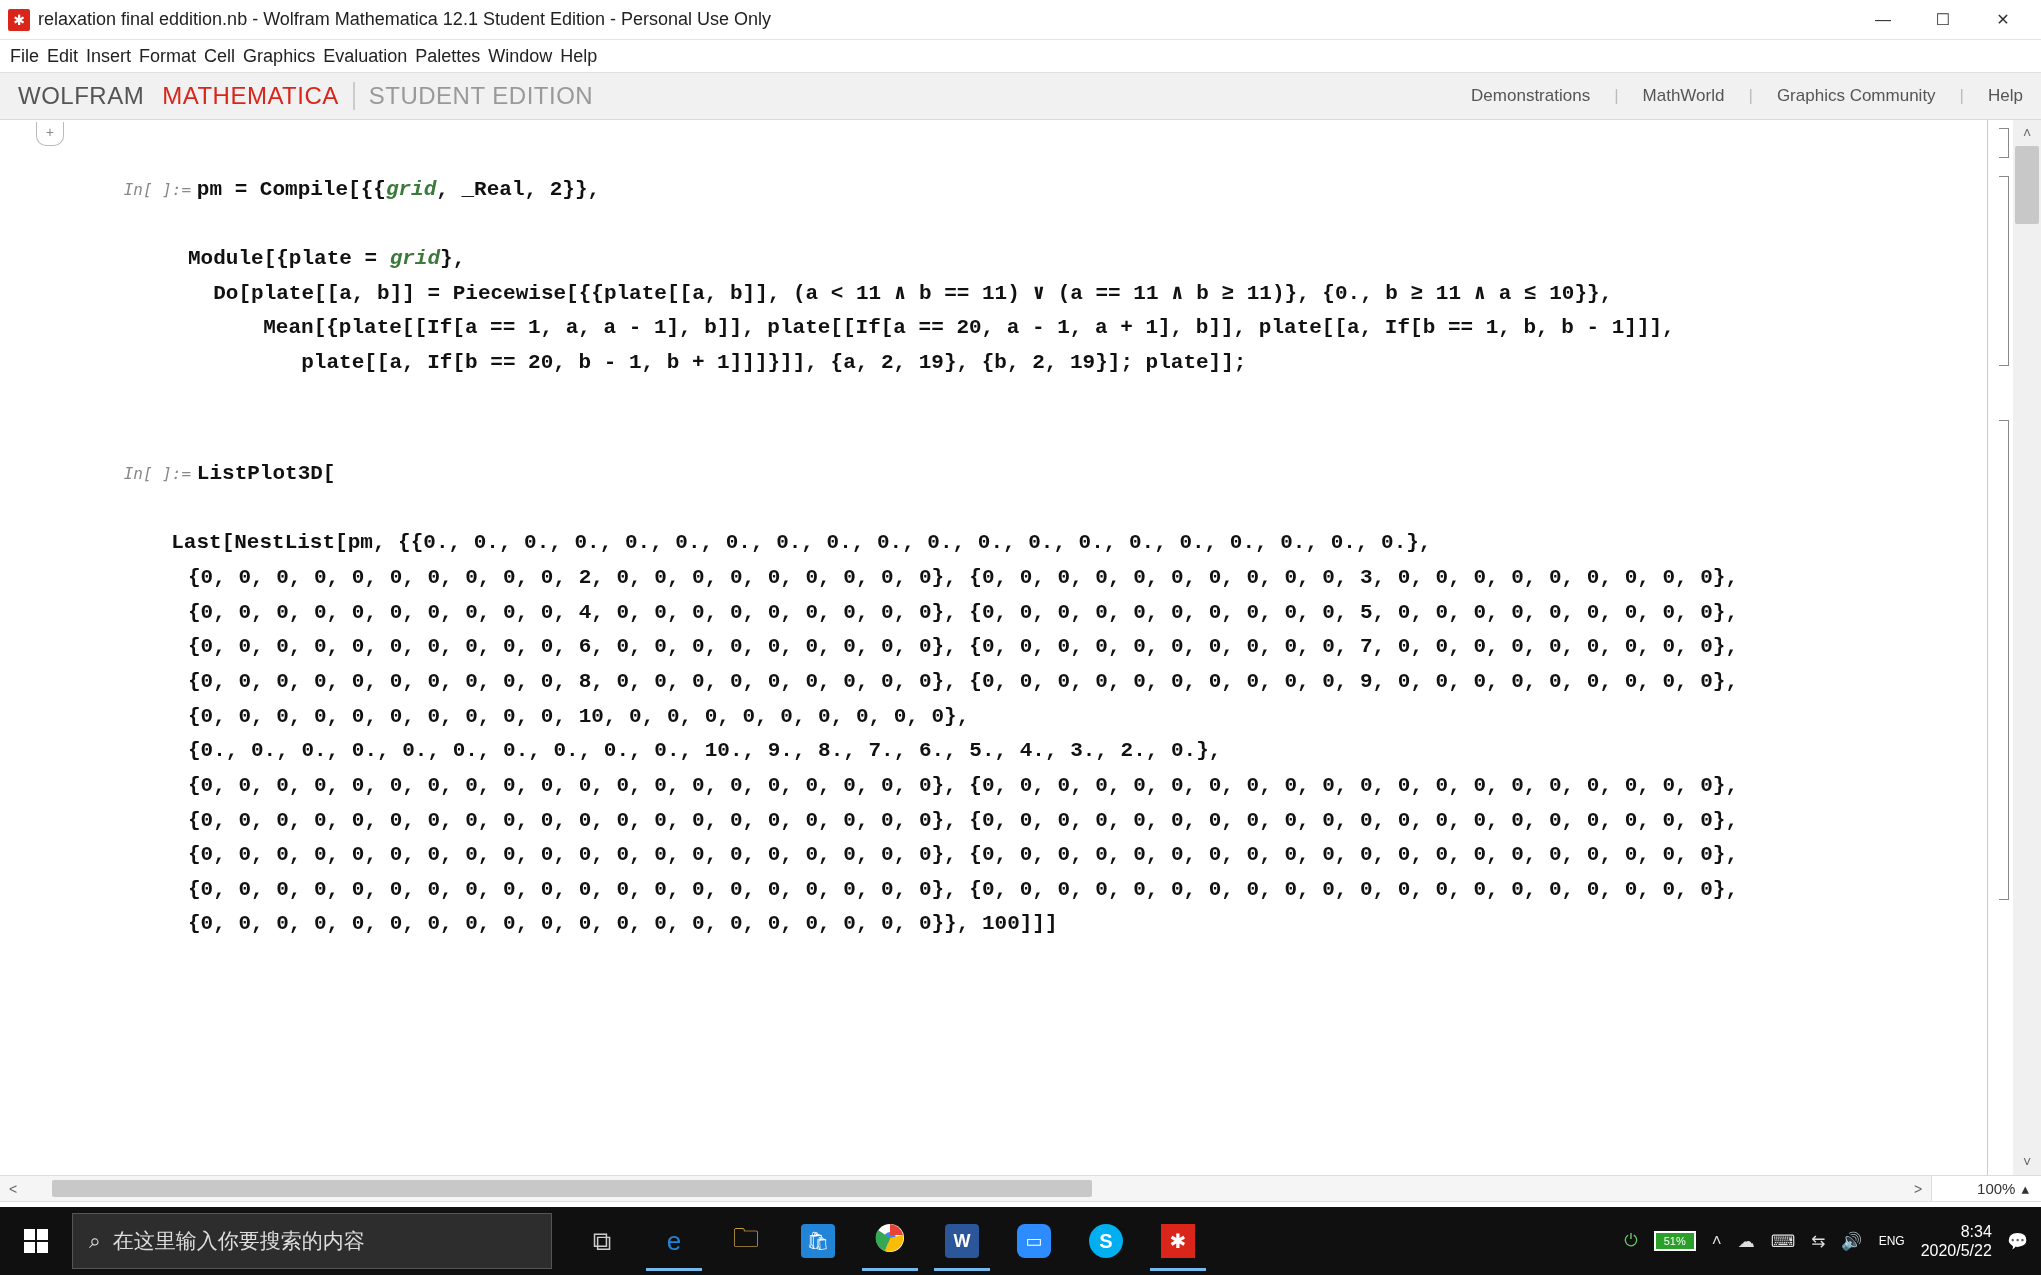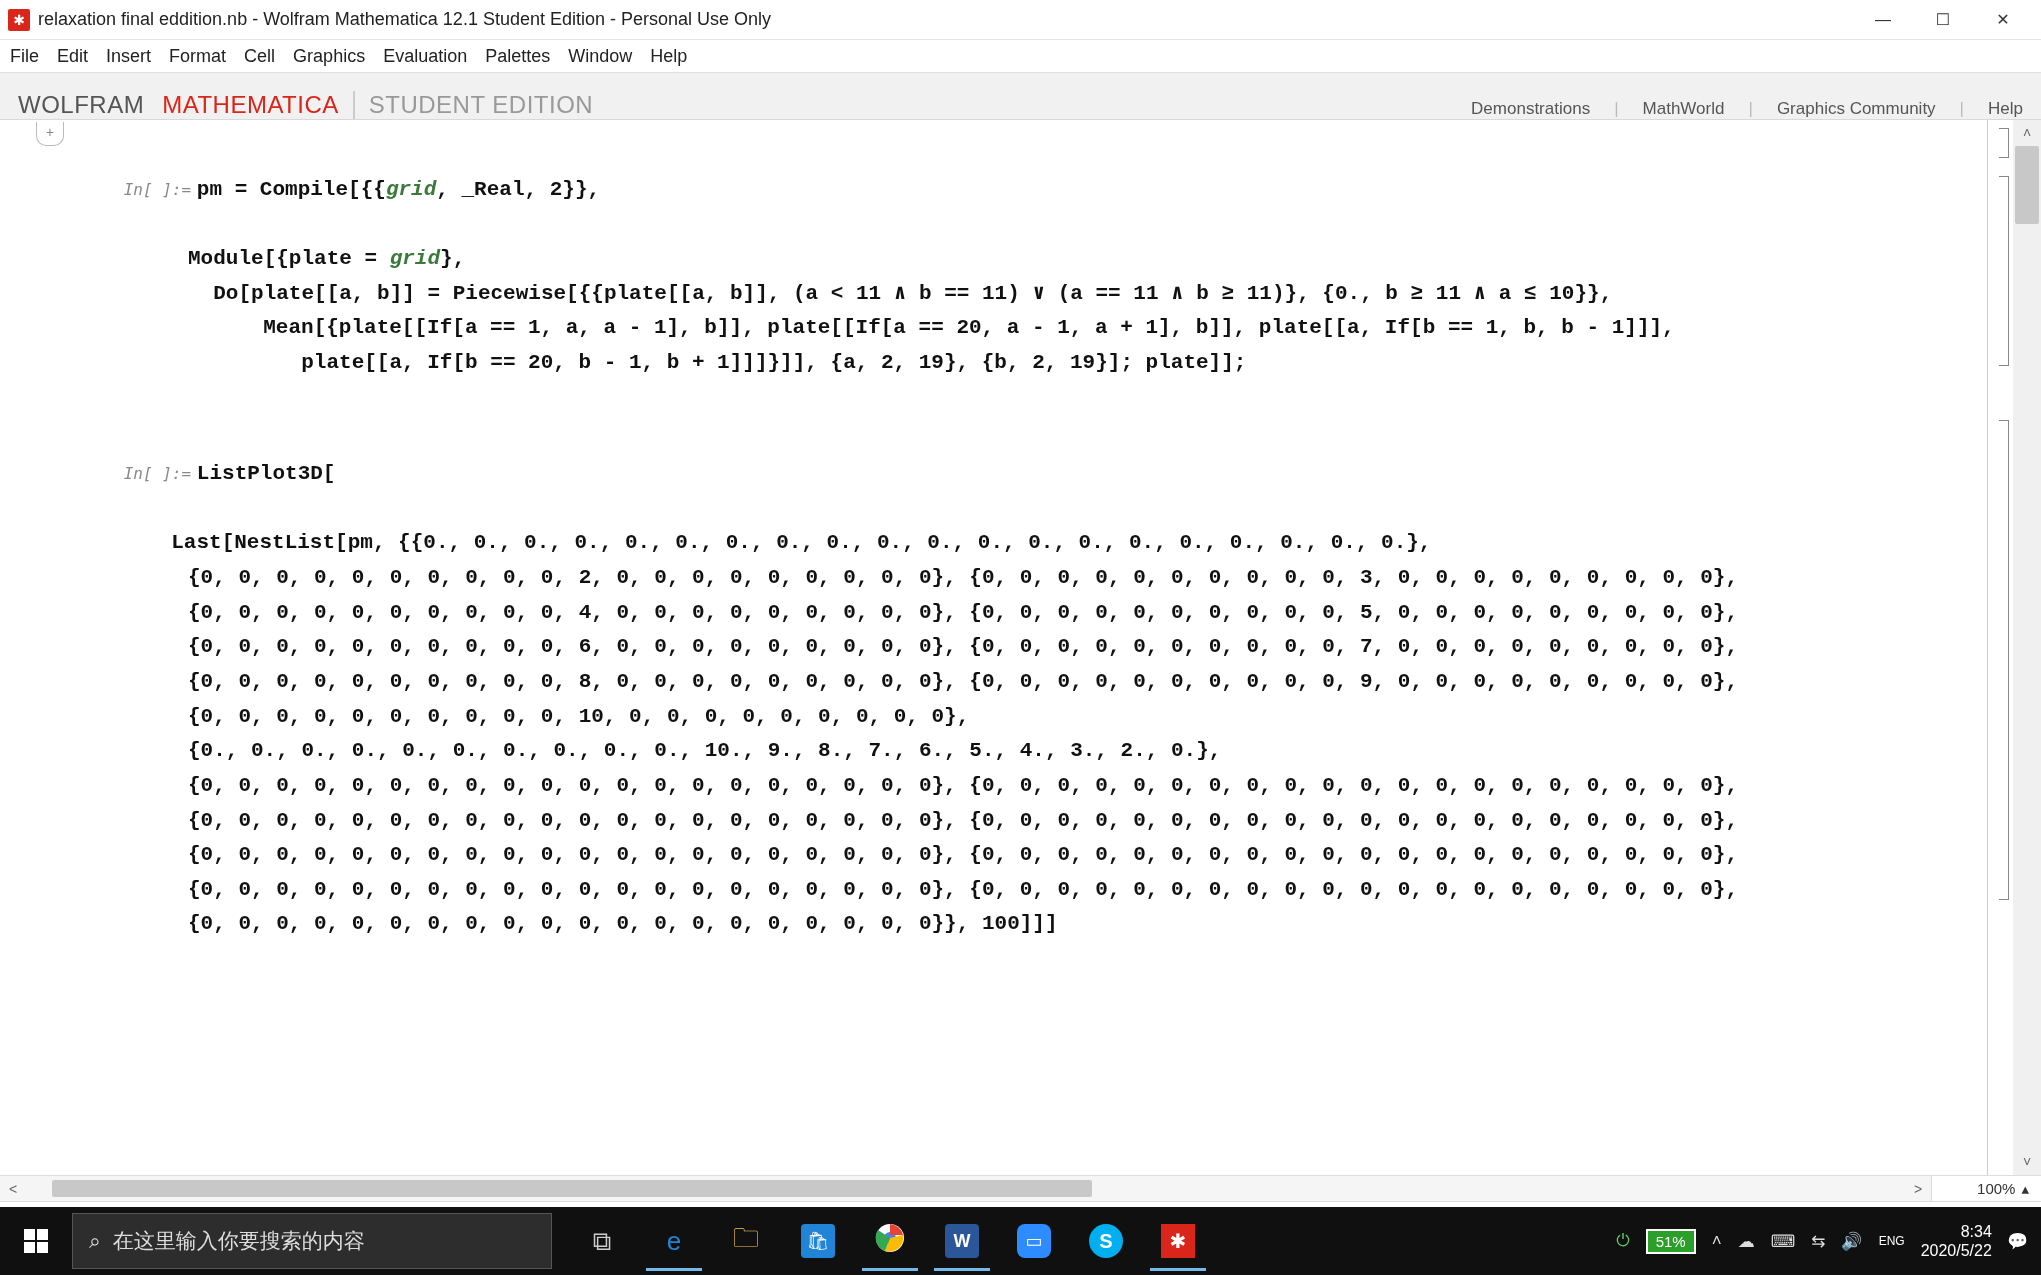--- a/index.html
+++ b/index.html
@@ -4,24 +4,24 @@
 <style>
 * { margin: 0; padding: 0; box-sizing: border-box; }
 body { font-family: "Segoe UI", Arial, sans-serif; background: #fff; width: 2041px; height: 1275px; overflow: hidden; font-size: 14px; }
 
 .title-bar { height: 40px; display: flex; align-items: center; padding: 0 8px; background: #fff; border-bottom: 1px solid #e5e5e5; }
 .title-bar .app-icon { width: 22px; height: 22px; background: #d9251a; display:inline-flex; align-items:center; justify-content:center; color:#fff; font-size:14px; margin-right:8px; border-radius:2px; }
 .title-bar .title-text { color: #222; font-size: 18px; flex: 1; }
 .window-controls { display: flex; gap: 0; }
 .window-controls span { width: 60px; height: 40px; display:inline-flex; align-items:center; justify-content:center; color:#333; font-size:16px; }
 
-.menu-bar { height: 32px; display: flex; align-items: center; padding: 0 10px; gap: 18px; font-size: 18px; color:#222; }
+.menu-bar { height: 32px; display: flex; align-items: center; padding: 0 10px; gap: 8px; font-size: 18px; color:#222; }
 .menu-bar span { cursor: default; }
 
-.brand-bar { height: 48px; background: #f1f1f1; border-top:1px solid #e0e0e0; border-bottom:1px solid #d9d9d9; display:flex; align-items:flex-end; padding:0 18px; font-size: 24px; }
+.brand-bar { height: 48px; background: #f1f1f1; border-top:1px solid #e0e0e0; border-bottom:1px solid #d9d9d9; display:flex; align-items:center; padding:0 18px; font-size: 24px; }
 .brand-bar .w1 { color:#555; letter-spacing:0.5px; font-weight:400; }
 .brand-bar .w2 { color:#d9251a; letter-spacing:0.5px; font-weight:500; margin-left:18px; }
 .brand-bar .w3 { color:#999; letter-spacing:0.5px; margin-left:14px; border-left:2px solid #ccc; padding-left:14px; }
 .brand-bar .links { margin-left:auto; display:flex; align-items:center; gap:24px; color:#555; font-size:17px; }
 .brand-bar .links .sep { color:#bbb; }
 
 .doc-area { position:relative; height: calc(100% - 40px - 32px - 48px - 32px - 68px); display:flex; }
 .notebook { flex:1; padding: 18px 58px 0 58px; font-family: Consolas, "Courier New", monospace; font-size: 21px; line-height: 1.65; color:#111; overflow:hidden; position:relative; }
 .add-cell { position:absolute; top:2px; left:36px; width:28px; height:24px; border:1px solid #bbb; border-top:none; border-radius: 0 0 10px 10px; display:flex; align-items:center; justify-content:center; color:#888; font-size:14px; background:#fff; }
 
@@ -58,21 +58,21 @@
 
 .taskbar { height:68px; background:#101010; display:flex; align-items:center; color:#fff; font-size:17px; }
 .taskbar .start { width:72px; display:flex; align-items:center; justify-content:center; }
 .taskbar .start svg { width:24px; height:24px; fill:#fff; }
 .taskbar .search { flex:0 0 480px; height:56px; background:#2d2d2d; display:flex; align-items:center; padding:0 16px; gap:12px; color:#ddd; font-size:21px; border:1px solid #555; margin-right:6px; }
 .taskbar .search .mag { color:#ddd; }
 .taskbar .apps { display:flex; align-items:center; gap:0; margin-left:8px; }
 .taskbar .apps .app { width:72px; height:60px; display:flex; align-items:center; justify-content:center; font-size:26px; position:relative; }
 .taskbar .apps .app.active::after { content:""; position:absolute; bottom:0; left:8px; right:8px; height:3px; background:#76b9ed; }
 .taskbar .tray { margin-left:auto; display:flex; align-items:center; gap:16px; padding-right:12px; }
-.taskbar .battery { background:#2aa02a; color:#fff; padding:2px 8px; border:2px solid #fff; font-size:15px; }
+.taskbar .battery { background:#2aa02a; color:#fff; padding:2px 8px; border:2px solid #fff; font-size:11px; }
 .taskbar .clock { text-align:right; font-size:16px; line-height:1.2; }
 .taskbar .lang { font-size:12px;text-align:right; }
 .taskbar .trayicon { color:#ddd; font-size:17px; }
 
 .app-color-edge { color:#2284d6; }
 .app-color-folder { color:#f7c657; }
 .app-color-store { color:#fff; background:#2284d6; width:34px; height:34px; border-radius:4px; display:inline-flex; align-items:center; justify-content:center; font-size:18px; }
 .app-color-word { color:#fff; background:#2b579a; width:34px; height:34px; border-radius:4px; display:inline-flex; align-items:center; justify-content:center; font-weight:bold; font-size:18px; }
 .app-color-zoom { color:#fff; background:#2d8cff; width:34px; height:34px; border-radius:8px; display:inline-flex; align-items:center; justify-content:center; font-size:18px; }
 .app-color-skype { color:#fff; background:#00aff0; width:34px; height:34px; border-radius:50%; display:inline-flex; align-items:center; justify-content:center; font-weight:bold; font-size:20px; }

